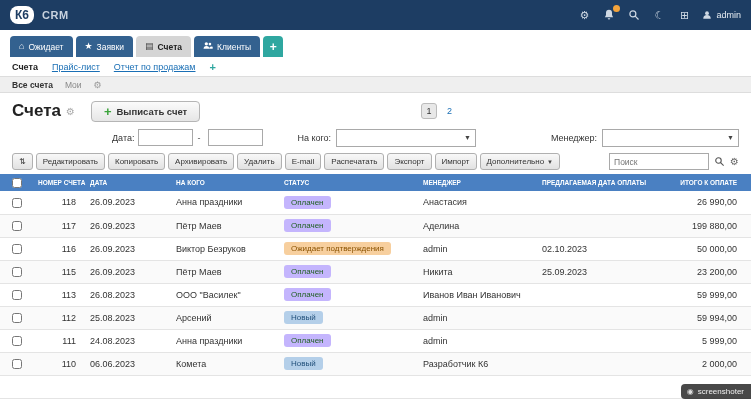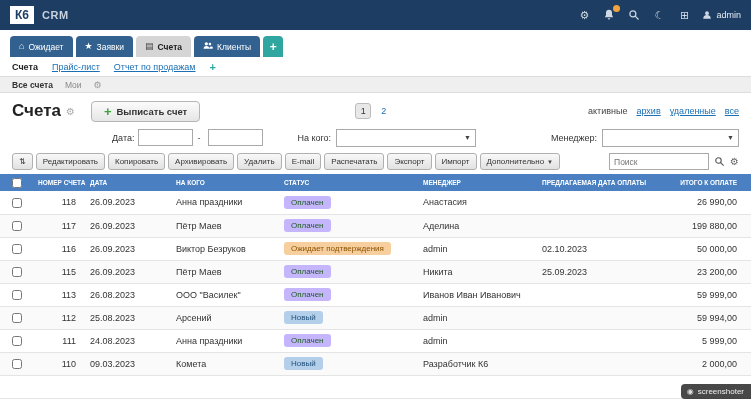--- a/index.html
+++ b/index.html
@@ -3,21 +3,21 @@
 <meta charset="utf-8">
 <style>
   * { margin:0; padding:0; box-sizing:border-box; }
   html,body { width:751px; height:401px; overflow:hidden; background:#fff;
     font-family:"Liberation Sans","DejaVu Sans",sans-serif; }
   .app { position:relative; width:751px; height:401px; overflow:hidden; background:#fff; }
 
   
   .topbar { height:30px; background:#1d3d63; display:flex; align-items:center; padding:0 10px; }
   .logo { background:#fff; color:#1d3d63; font-weight:bold; font-size:12px; padding:2px 5px;
-    border-radius:0; cursor:pointer; }
+    border-radius:8px; cursor:pointer; }
   .appname { color:#c8d2de; font-size:11px; font-weight:bold; margin-left:8px; letter-spacing:.5px; }
   .topbar-right { margin-left:auto; display:flex; align-items:center; gap:11px; }
   .top-icon { position:relative; display:flex; align-items:center; justify-content:center;
     width:14px; height:14px; color:#cfd9e4; font-size:11px; cursor:pointer; }
   .badge-dot { position:absolute; top:-3px; right:-4px; width:7px; height:7px;
     background:#f2a33c; border-radius:50%; }
   .admin { display:flex; align-items:center; gap:4px; color:#e6ecf2; font-size:9px; cursor:pointer; }
 
   
   .tabrow { display:flex; align-items:flex-end; gap:3px; padding:6px 10px 0 10px; height:27px; background:#fff; }
@@ -184,26 +184,20 @@
     <button class="new-btn">
       <span class="plus">+</span>
       <span>Выписать счет</span>
     </button>
     <div class="spacer1"></div>
     <div class="pagination">
       <span class="page-num">1</span>
       <span class="page-link">2</span>
     </div>
     <div class="spacer2"></div>
-    <div class="state-links">
-      <span class="state-current">активные</span>
-      <span class="state-link">архив</span>
-      <span class="state-link">удаленные</span>
-      <span class="state-link">все</span>
-    </div>
   </div>
 
   <div class="filters">
     <span class="flabel">Дата:</span>
     <input type="text" class="date-input" style="">
     <span class="dash">-</span>
     <input type="text" class="date-input" style="">
     <span class="flabel gap1">На кого:</span>
     <div class="sel recipient-sel">
       <span class="arrow">▼</span>
@@ -332,21 +326,21 @@
         <td>24.08.2023</td>
         <td>Анна праздники</td>
         <td><span class="chip" data-status="paid">Оплачен</span></td>
         <td>admin</td>
         <td></td>
         <td class="total">5 999,00</td>
       </tr>
       <tr>
         <td class="cb"><input type="checkbox" style=""></td>
         <td class="inv-num">110</td>
-        <td>09.03.2023</td>
+        <td>06.06.2023</td>
         <td>Комета</td>
         <td><span class="chip" data-status="new">Новый</span></td>
         <td>Разработчик К6</td>
         <td></td>
         <td class="total">2 000,00</td>
       </tr>
       <tr>
         <td class="cb"></td>
         <td class="inv-num"></td>
         <td></td>

